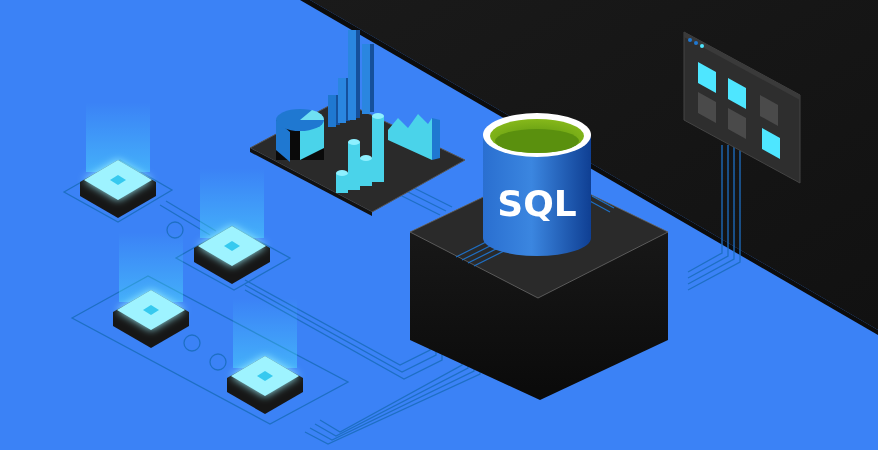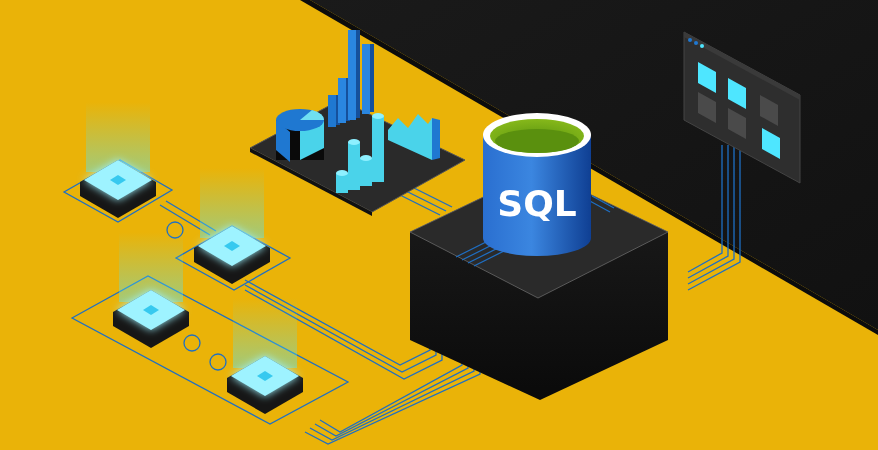--- a/index.html
+++ b/index.html
@@ -1,16 +1,16 @@
 <!DOCTYPE html>
 <html><head>
 <meta charset="utf-8">
 <style>
   html, body { margin:0; padding:0; background:#000; }
-  #stage { position:relative; width:878px; height:450px; overflow:hidden; background:#eab308; }
+  #stage { position:relative; width:878px; height:450px; overflow:hidden; background:#3b82f6; }
   svg { position:absolute; left:0; top:0; }
   .sql-label { font-family:"DejaVu Sans", sans-serif; font-weight:bold; }
 </style>
 </head>
 <body>
 
 <div id="stage">
 <svg width="878" height="450" viewBox="0 0 878 450">
   <defs>
     <linearGradient id="wallGrad" x1="0" y1="0" x2="1" y2="1">

